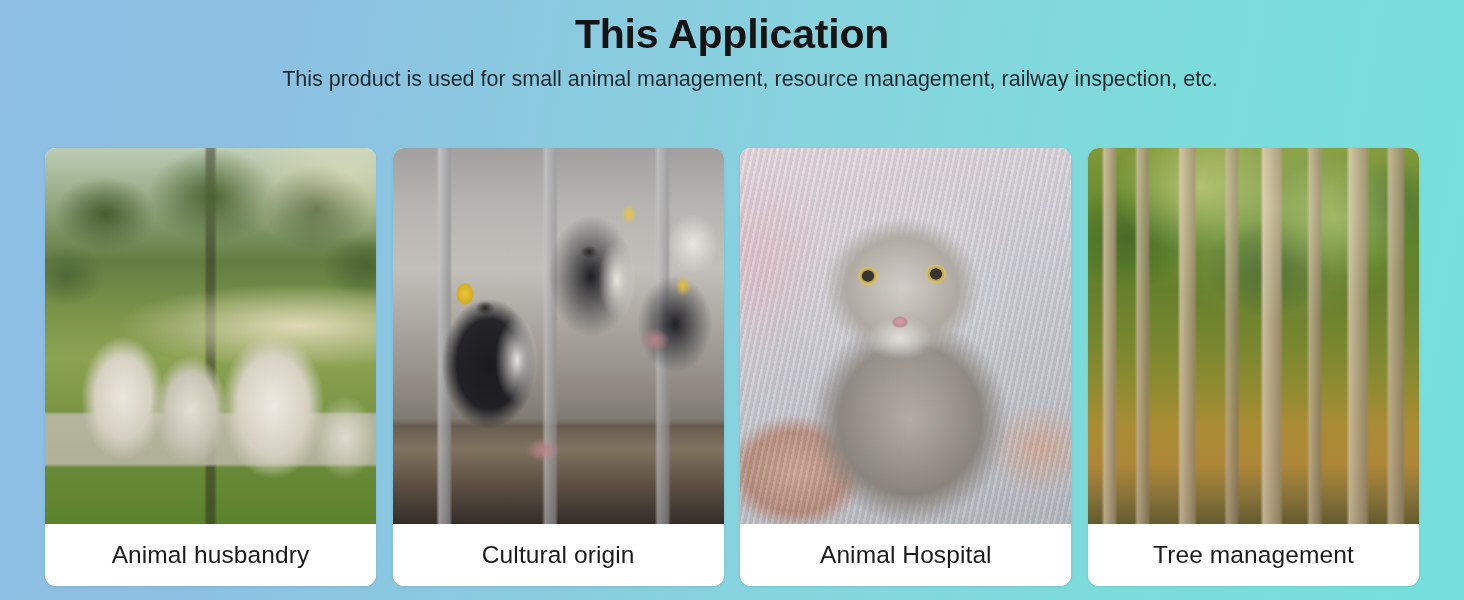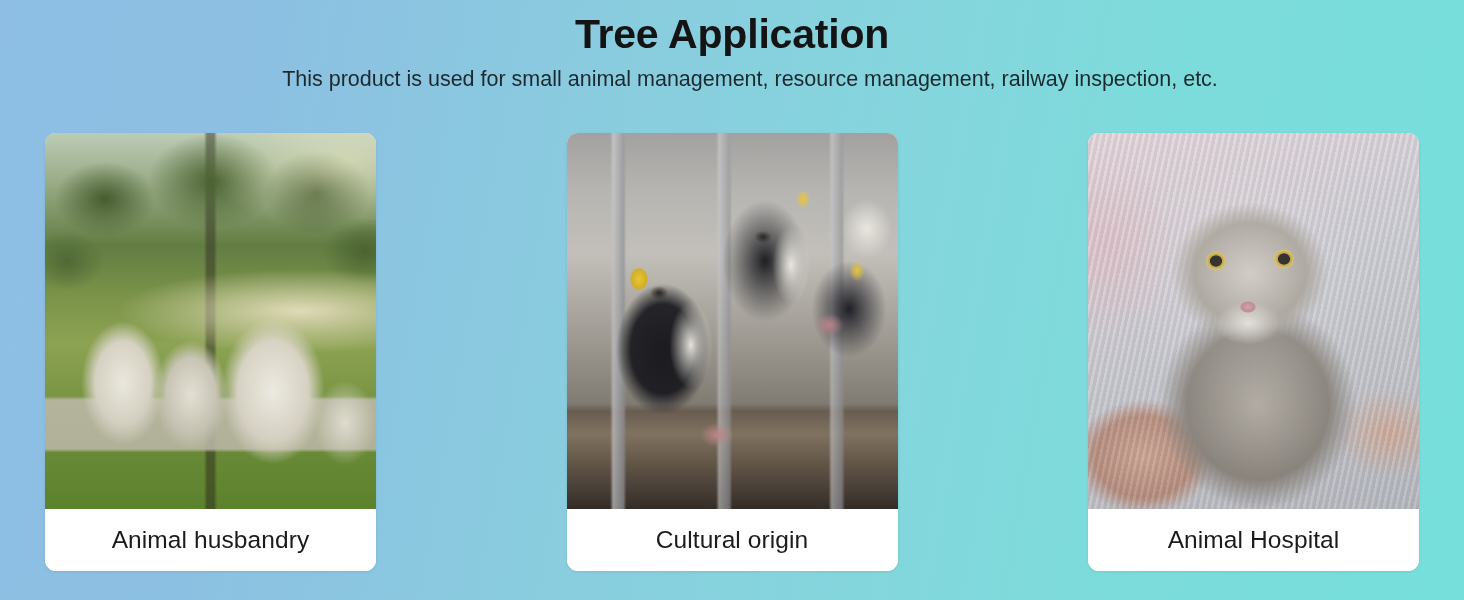--- a/index.html
+++ b/index.html
@@ -38,21 +38,21 @@
     font-weight:normal;
     color:#1c2a30;
     line-height:30px;
     margin-top:3px;
     margin-left:36px;
   }
 
   
   .cards {
     position:absolute;
-    left:45px; top:133px;
+    left:45px; top:148px;
     width:1374px; height:440px;
     display:flex;
     justify-content:space-between;
   }
 
   .card {
     width:331px;
     height:438px;
     background:#ffffff;
     border-radius:11px;
@@ -240,21 +240,21 @@
     position:absolute; inset:0;
     background:
       radial-gradient(ellipse 200px 160px at 190px 60px, rgba(255,255,220,.22) 0%, rgba(255,255,220,0) 72%),
       linear-gradient(180deg, rgba(255,255,255,.05) 0%, rgba(0,0,0,.08) 100%);
   }
 </style>
 </head>
 <body>
 
 <div class="header">
-  <div class="page-title">Tree Application</div>
+  <div class="page-title">This Application</div>
   <div class="page-subtitle">This product is used for small animal management, resource management, railway inspection, etc.</div>
 </div>
 
 <div class="cards">
 
   <div class="card">
     <div class="card-photo scene-cattle" aria-label="Herd of white Nelore cattle standing on a green pasture with trees at golden hour"></div>
     <div class="card-label">
       <span>Animal husbandry</span>
     </div>
@@ -267,14 +267,20 @@
     </div>
   </div>
 
   <div class="card">
     <div class="card-photo scene-kitten" aria-label="Grey long-haired kitten being held in a person's hands at a veterinary clinic"></div>
     <div class="card-label">
       <span>Animal Hospital</span>
     </div>
   </div>
 
+  <div class="card">
+    <div class="card-photo scene-forest" aria-label="Tall straight conifer tree trunks in a sunlit forest with autumn ground cover"></div>
+    <div class="card-label">
+      <span>Tree management</span>
+    </div>
+  </div>
 
 </div>
 
 </body></html>

